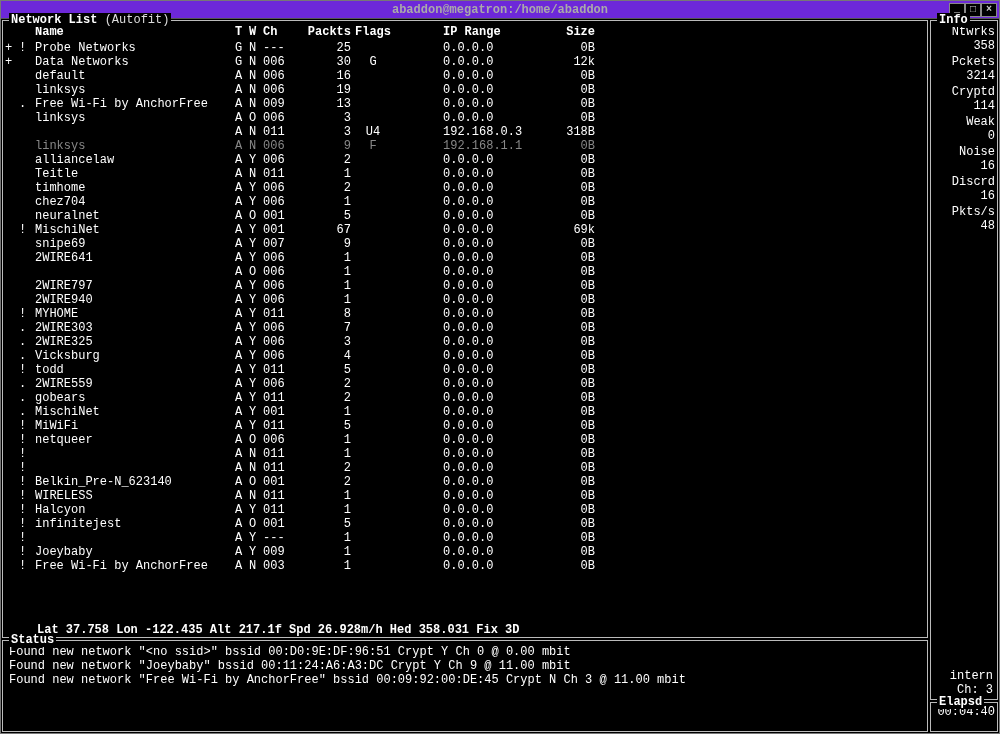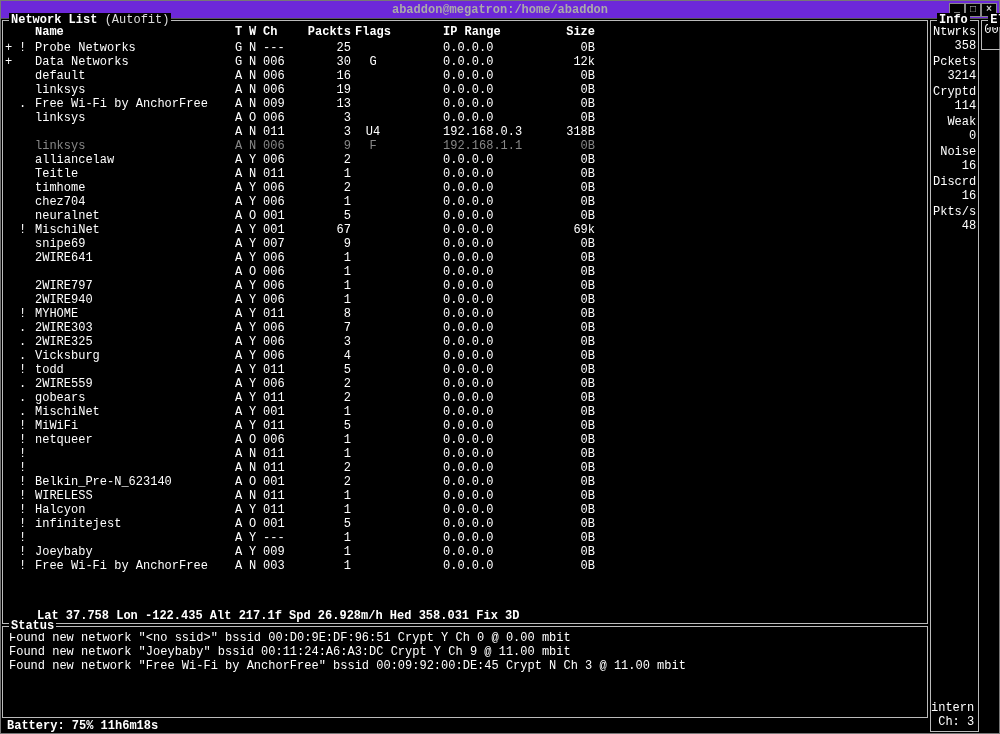--- a/index.html
+++ b/index.html
@@ -54,20 +54,21 @@
   }
   .left-col {
     flex: 1;
     display: flex;
     flex-direction: column;
     min-width: 0;
   }
   .right-col {
     width: 70px;
     display: flex;
+    flex-direction: column;
   }
   .panel {
     position: relative;
     border: 1px solid #bbb;
     margin: 1px;
   }
   .panel-title {
     position: absolute;
     top: -8px;
     left: 6px;
@@ -626,21 +627,20 @@
       </div>
 
       <div class="panel status-panel">
         <div class="panel-title">Status</div>
         <div id="status-lines">
             <div class="status-line">Found new network "&lt;no ssid&gt;" bssid 00:D0:9E:DF:96:51 Crypt Y Ch 0 @ 0.00 mbit</div>
             <div class="status-line">Found new network "Joeybaby" bssid 00:11:24:A6:A3:DC Crypt Y Ch 9 @ 11.00 mbit</div>
             <div class="status-line">Found new network "Free Wi-Fi by AnchorFree" bssid 00:09:92:00:DE:45 Crypt N Ch 3 @ 11.00 mbit</div>
           </div>
       </div>
-      <div class="battery-line">Battery: 75% 11h6m18s</div>
 
     </div>
 
     <div class="right-col">
       <div class="panel info-panel">
         <div class="panel-title">Info</div>
         <div id="info-items">
             <div class="info-label">Ntwrks</div>
             <div class="info-val">358</div>
             <div class="info-label">Pckets</div>

